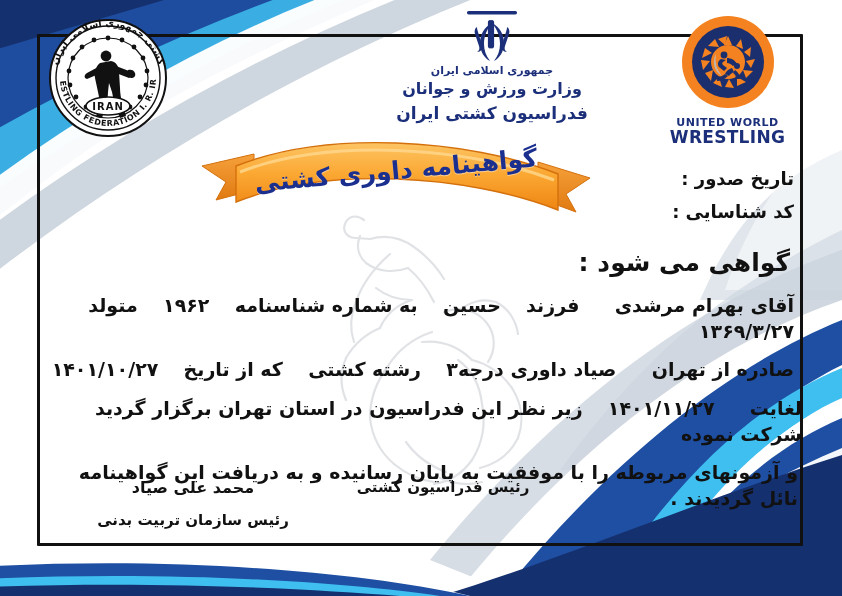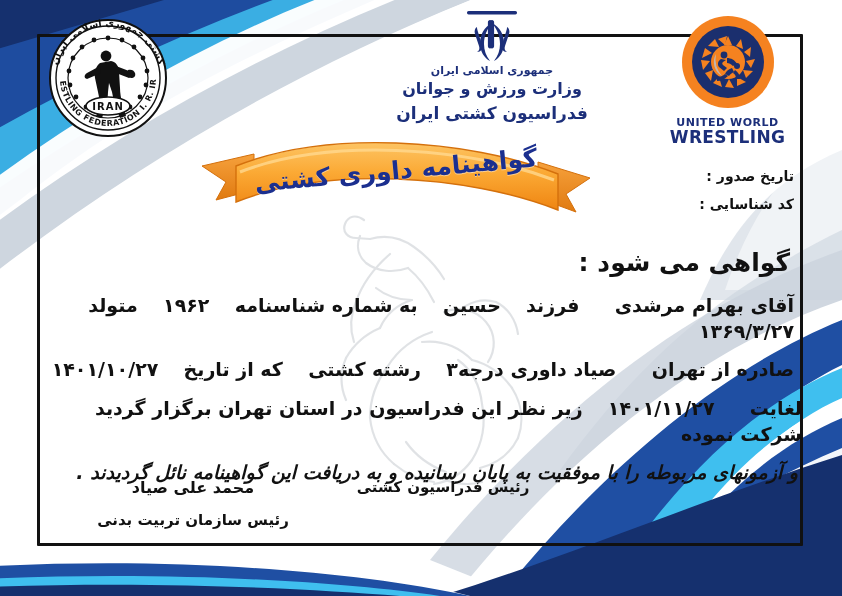--- a/index.html
+++ b/index.html
@@ -65,40 +65,40 @@
   .watermark{
     position:absolute;left:272px;top:192px;width:300px;height:300px;
     opacity:.30;
   }
 
   
   .fields{
     position:absolute;right:48px;top:168px;width:210px;
     direction:rtl;text-align:right;
   }
-  .fields div{font-size:14px;color:#111;font-weight:bold;margin-bottom:12px;}
+  .fields div{font-size:18px;color:#111;font-weight:bold;margin-bottom:12px;}
 
   
   .body-wrap{
     position:absolute;left:40px;top:248px;width:762px;
     direction:rtl;text-align:right;
   }
   .headline{
     font-size:25px;font-weight:bold;color:#111;
     padding-right:12px;margin-bottom:16px;
   }
   .bodyline{
     font-size:19px;color:#111;font-weight:bold;
     margin-bottom:13px;line-height:1.35;
     padding-right:10px;padding-left:10px;
   }
   .bodyline.l1{text-align:right;padding-right:8px;}
   .bodyline.l2{text-align:right;padding-right:8px;}
   .bodyline.l3{text-align:right;padding-right:0px;}
-  .bodyline.l4{text-align:right;padding-right:4px;font-style:italic;}
+  .bodyline.l4{text-align:right;padding-right:4px;}
   .gapw{display:inline-block;width:22px;}
   .gapn{display:inline-block;width:12px;}
 
   
   .sigs{
     position:absolute;left:48px;top:478px;width:520px;
     direction:rtl;
   }
   .sig{
     display:inline-block;vertical-align:top;width:250px;text-align:center;

